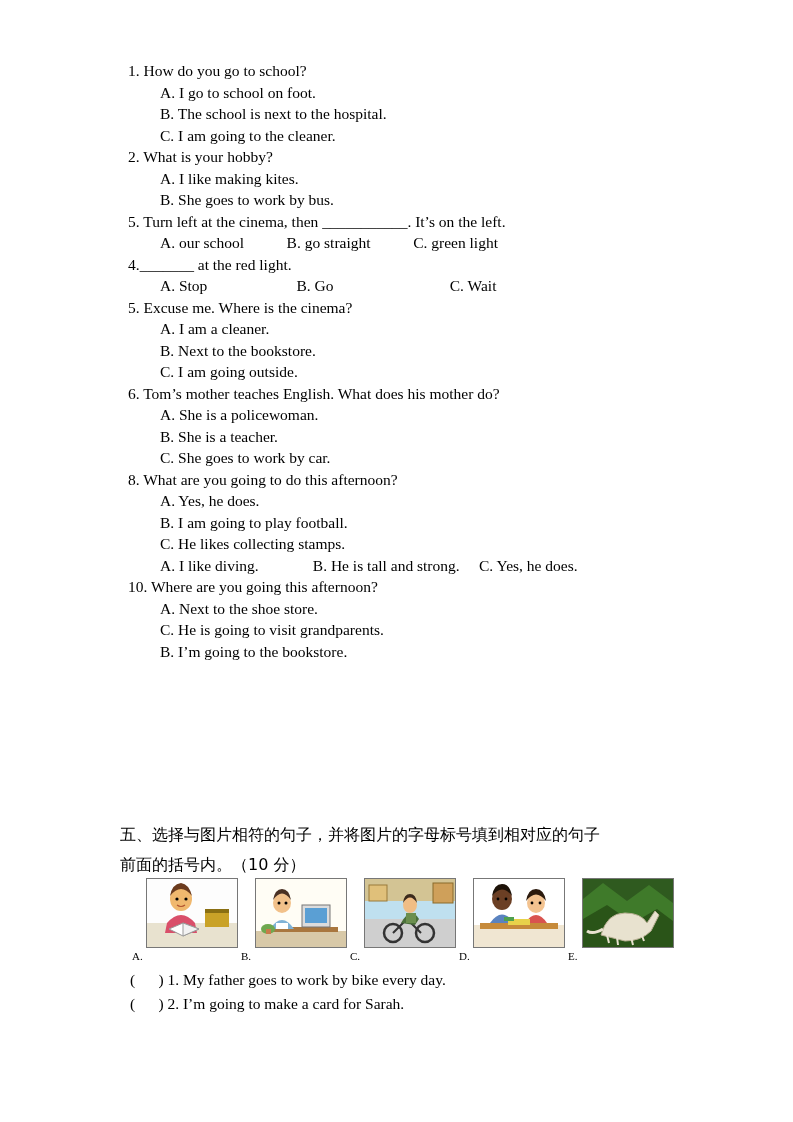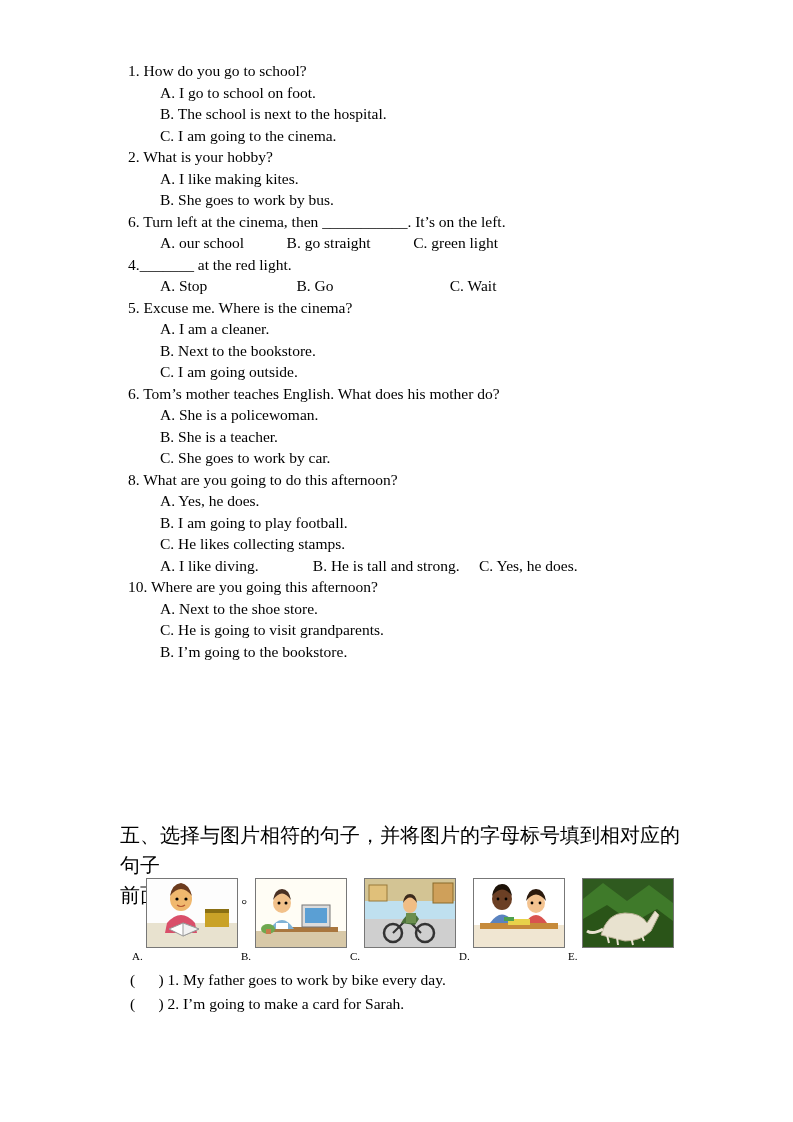--- a/index.html
+++ b/index.html
@@ -49,21 +49,21 @@
     font-size: 15.5px;
     line-height: 21.5px;
     padding-left: 40px;
     white-space: pre;
   }
   .section-head {
     position: absolute;
     left: 120px;
     top: 820px;
     width: 570px;
-    font-size: 20px;
+    font-size: 16px;
     line-height: 30px;
     font-family: "DejaVu Sans", sans-serif;
   }
   .pics {
     position: absolute;
     left: 128px;
     top: 878px;
     width: 560px;
     height: 82px;
   }
@@ -98,29 +98,29 @@
 </head>
 <body>
 
 <div class="page">
 
   <div class="questions" id="qlist">
       <div class="q-block">
         <div class="q-stem">1. How do you go to school?</div>
         <div class="q-opt">A. I go to school on foot.</div>
         <div class="q-opt">B. The school is next to the hospital.</div>
-        <div class="q-opt">C. I am going to the cinema.</div>
+        <div class="q-opt">C. I am going to the cleaner.</div>
       </div>
       <div class="q-block">
         <div class="q-stem">2. What is your hobby?</div>
         <div class="q-opt">A. I like making kites.</div>
         <div class="q-opt">B. She goes to work by bus.</div>
       </div>
       <div class="q-block">
-        <div class="q-stem">6. Turn left at the cinema, then ___________. It’s on the left.</div>
+        <div class="q-stem">5. Turn left at the cinema, then ___________. It’s on the left.</div>
         <div class="q-opt-inline">A. our school           B. go straight           C. green light</div>
       </div>
       <div class="q-block">
         <div class="q-stem">4._______ at the red light.</div>
         <div class="q-opt-inline">A. Stop                       B. Go                              C. Wait</div>
       </div>
       <div class="q-block">
         <div class="q-stem">5. Excuse me. Where is the cinema?</div>
         <div class="q-opt">A. I am a cleaner.</div>
         <div class="q-opt">B. Next to the bookstore.</div>

